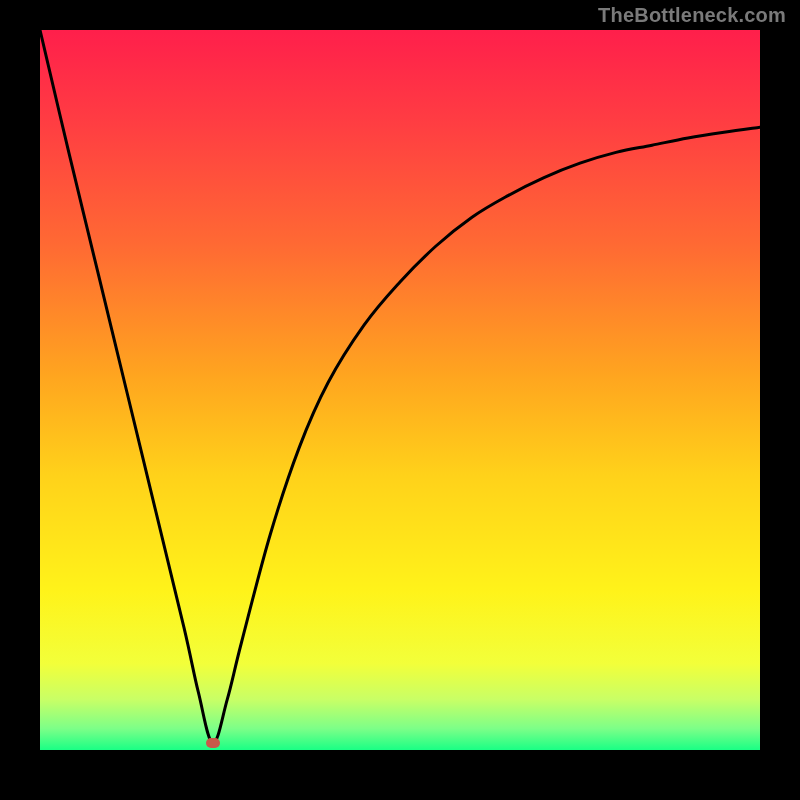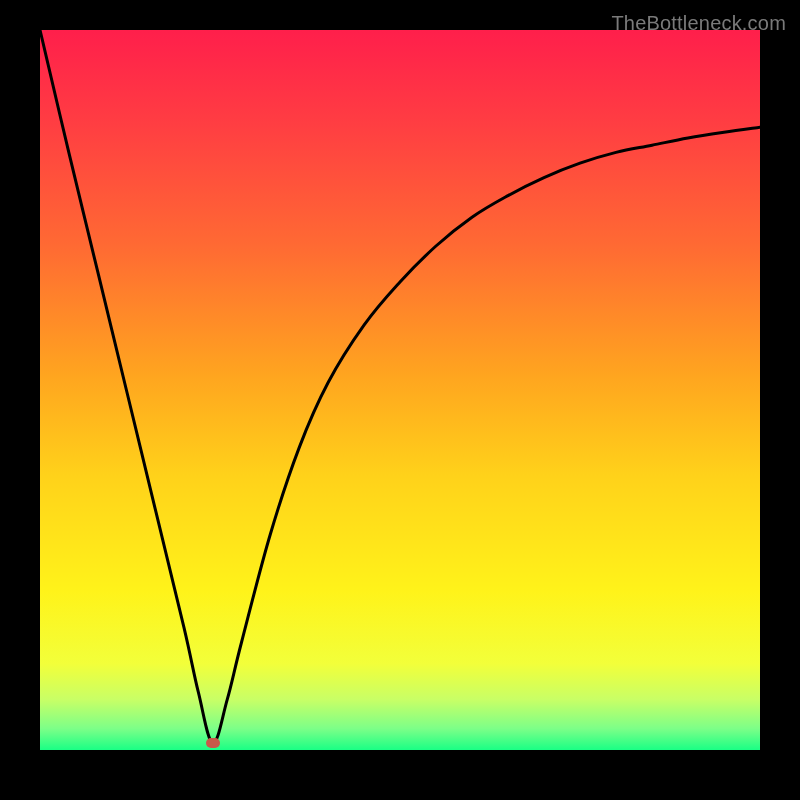--- a/index.html
+++ b/index.html
@@ -36,26 +36,26 @@
   .marker {
     position: absolute;
     width: 14px;
     height: 10px;
     border-radius: 5px;
     background: #c85a4a;
     transform: translate(-50%, -50%);
   }
   .attribution {
     position: absolute;
-    top: 12px;
+    top: 4px;
     right: 14px;
     color: #7a7a7a;
     font-family: Arial, Helvetica, sans-serif;
     font-size: 20px;
-    font-weight: 400;
+    font-weight: 700;
     letter-spacing: 0.2px;
   }
 </style>
 </head>
 <body>
 <div class="stage">
 
   <div class="attribution">TheBottleneck.com</div>
 
   <div class="plot-area">

